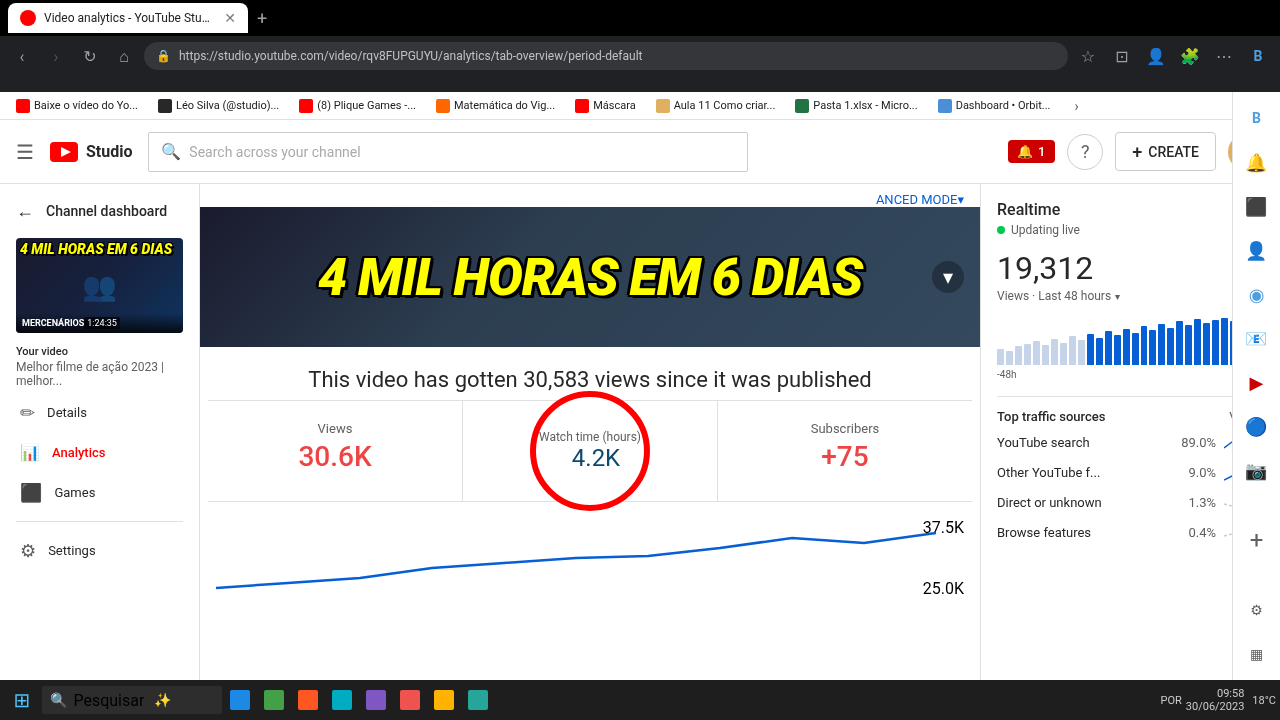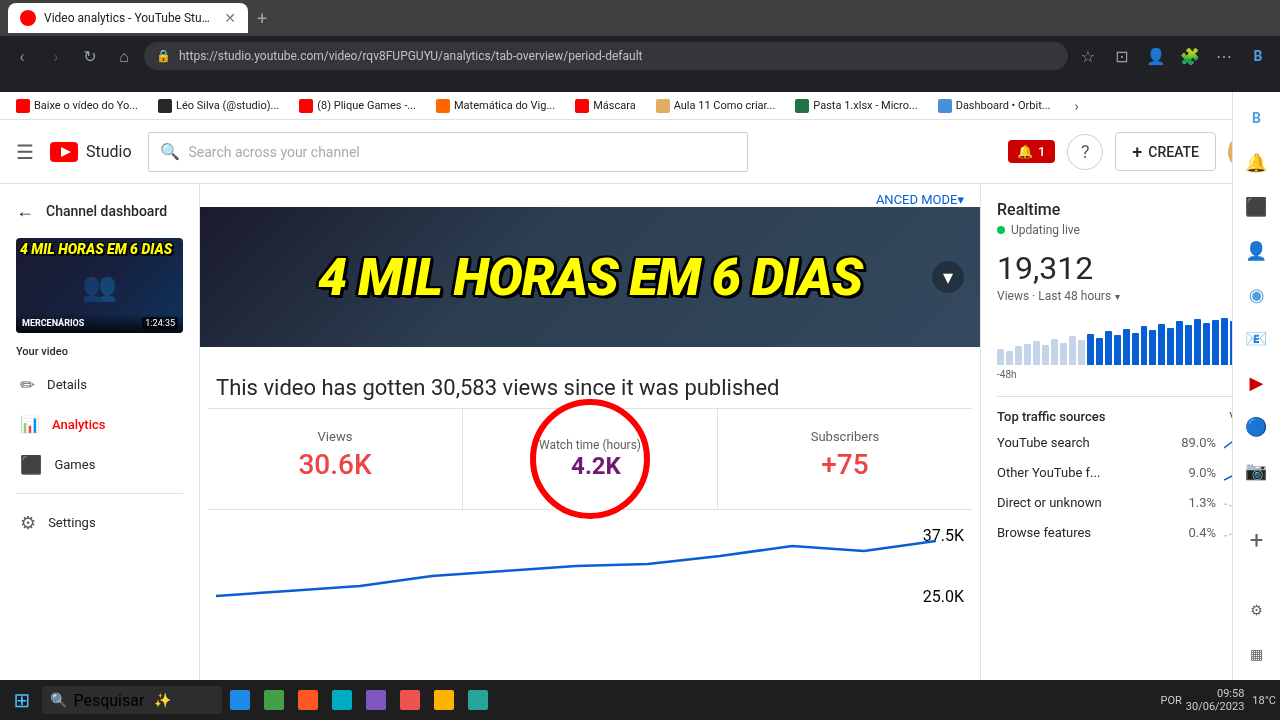--- a/index.html
+++ b/index.html
@@ -7,21 +7,21 @@
 
     
     .browser-chrome {
       background: #202124;
       height: 92px;
     }
     .tab-bar {
       display: flex;
       align-items: center;
       height: 36px;
-      background: #404040;
+      background: #000000;
       padding: 0 8px;
     }
     .tab-active {
       background: #fff;
       border-radius: 8px 8px 0 0;
       height: 30px;
       display: flex;
       align-items: center;
       padding: 0 12px;
       gap: 8px;
@@ -233,24 +233,25 @@
       z-index: 2;
     }
     .banner-dropdown {
       position: absolute; right: 16px; top: 50%;
       transform: translateY(-50%);
       color: #fff; font-size: 20px; cursor: pointer;
       background: rgba(0,0,0,0.3); border-radius: 50%; width: 32px; height: 32px;
       display: flex; align-items: center; justify-content: center;
     }
     .video-desc-text {
+      text-align: center;
       font-size: 22px;
       font-weight: 400;
       color: #282828;
-      padding: 28px 16px 8px;
+      padding: 20px 16px 8px;
     }
 
     
     .stats-row {
       display: flex;
       border-top: 1px solid #e0e0e0;
       border-bottom: 1px solid #e0e0e0;
       margin: 0 8px;
       position: relative;
     }
@@ -271,21 +272,21 @@
       top: 50%; left: 50%;
       transform: translate(-50%, -50%);
       width: 120px; height: 120px;
       border-radius: 50%;
       border: 6px solid #ff0000;
       display: flex; flex-direction: column; align-items: center; justify-content: center;
       background: #fff;
       z-index: 10;
     }
     .circle-label { font-size: 12px; color: #606060; }
-    .circle-value { font-size: 24px; font-weight: 700; color: #701a75; margin-left: 12px; }
+    .circle-value { font-size: 24px; font-weight: 400; color: #0c4a6e; margin-left: 12px; }
 
     .chart-area {
       padding: 16px;
       position: relative;
       height: 120px;
     }
     .chart-y-labels { position: absolute; right: 16px; top: 16px; display: flex; flex-direction: column; justify-content: space-between; height: 80px; }
     .chart-line {
       width: calc(100% - 60px);
       height: 80px;
@@ -478,21 +479,21 @@
 
 <div class="app-container">
 
   <div class="app-header">
     <div class="hamburger">☰</div>
     <div class="yt-logo">
       <svg width="28" height="20" viewBox="0 0 28 20">
         <rect width="28" height="20" rx="4" fill="#ff0000"></rect>
         <polygon points="11,5 21,10 11,15" fill="white"></polygon>
       </svg>
-      <span style="font-size:16px; font-weight:400; color:#282828; margin-left:4px">Studio</span>
+      <span style="font-size:16px; font-weight:700; color:#282828; margin-left:4px">Studio</span>
     </div>
     <div class="search-bar">
       <span class="search-icon">🔍</span>
       <span class="search-input-text">Search across your channel</span>
     </div>
     <div class="header-actions">
       <div class="notif-btn">
         <span>🔔</span>
         <span>1</span>
       </div>
@@ -509,30 +510,31 @@
 
     <div class="sidebar-content">
       <div class="sidebar-back">
         <span class="back-arrow">←</span>
         <span class="back-label">Channel dashboard</span>
       </div>
 
       <div class="sidebar-thumbnail">
         <div class="sidebar-thumb-img">
           <div class="thumb-big-text" style="font-size:14px; top:4px">4 MIL HORAS EM 6 DIAS</div>
-          <div style="position:absolute; bottom:0; left:0; right:0; background:linear-gradient(transparent, rgba(0,0,0,0.8)); padding:4px 6px; display:flex; justify-content:space-between; align-items:center;">
+          <div style="position:absolute; bottom:0; left:0; right:0; background:linear-gradient(transparent, rgba(0,0,0,0.8)); padding:4px 6px; display:flex; align-items:center;">
             <span style="color:#fff; font-size:9px; font-weight:700">MERCENÁRIOS</span>
             <span style="color:#fff; font-size:9px; background:rgba(0,0,0,0.7); padding:1px 3px; border-radius:2px">1:24:35</span>
           </div>
           <div style="position:absolute; top:50%; left:50%; transform:translate(-50%,-50%); color:rgba(255,255,255,0.3); font-size:28px">👥</div>
         </div>
       </div>
 
       <div class="sidebar-video-title">
         <span style="font-size:11px; color:#282828; font-weight:500; display:block; margin-bottom:2px">Your video</span>
+        <span>Melhor filme de ação 2023 | melhor...</span>
       </div>
 
       <div class="sidebar-nav-item">
         <span class="nav-icon">✏</span>
         <span class="nav-label">Details</span>
       </div>
       <div class="sidebar-nav-item active">
         <span class="nav-icon" style="color:#ff0000; font-size:16px">📊</span>
         <span class="nav-label">Analytics</span>
       </div>

